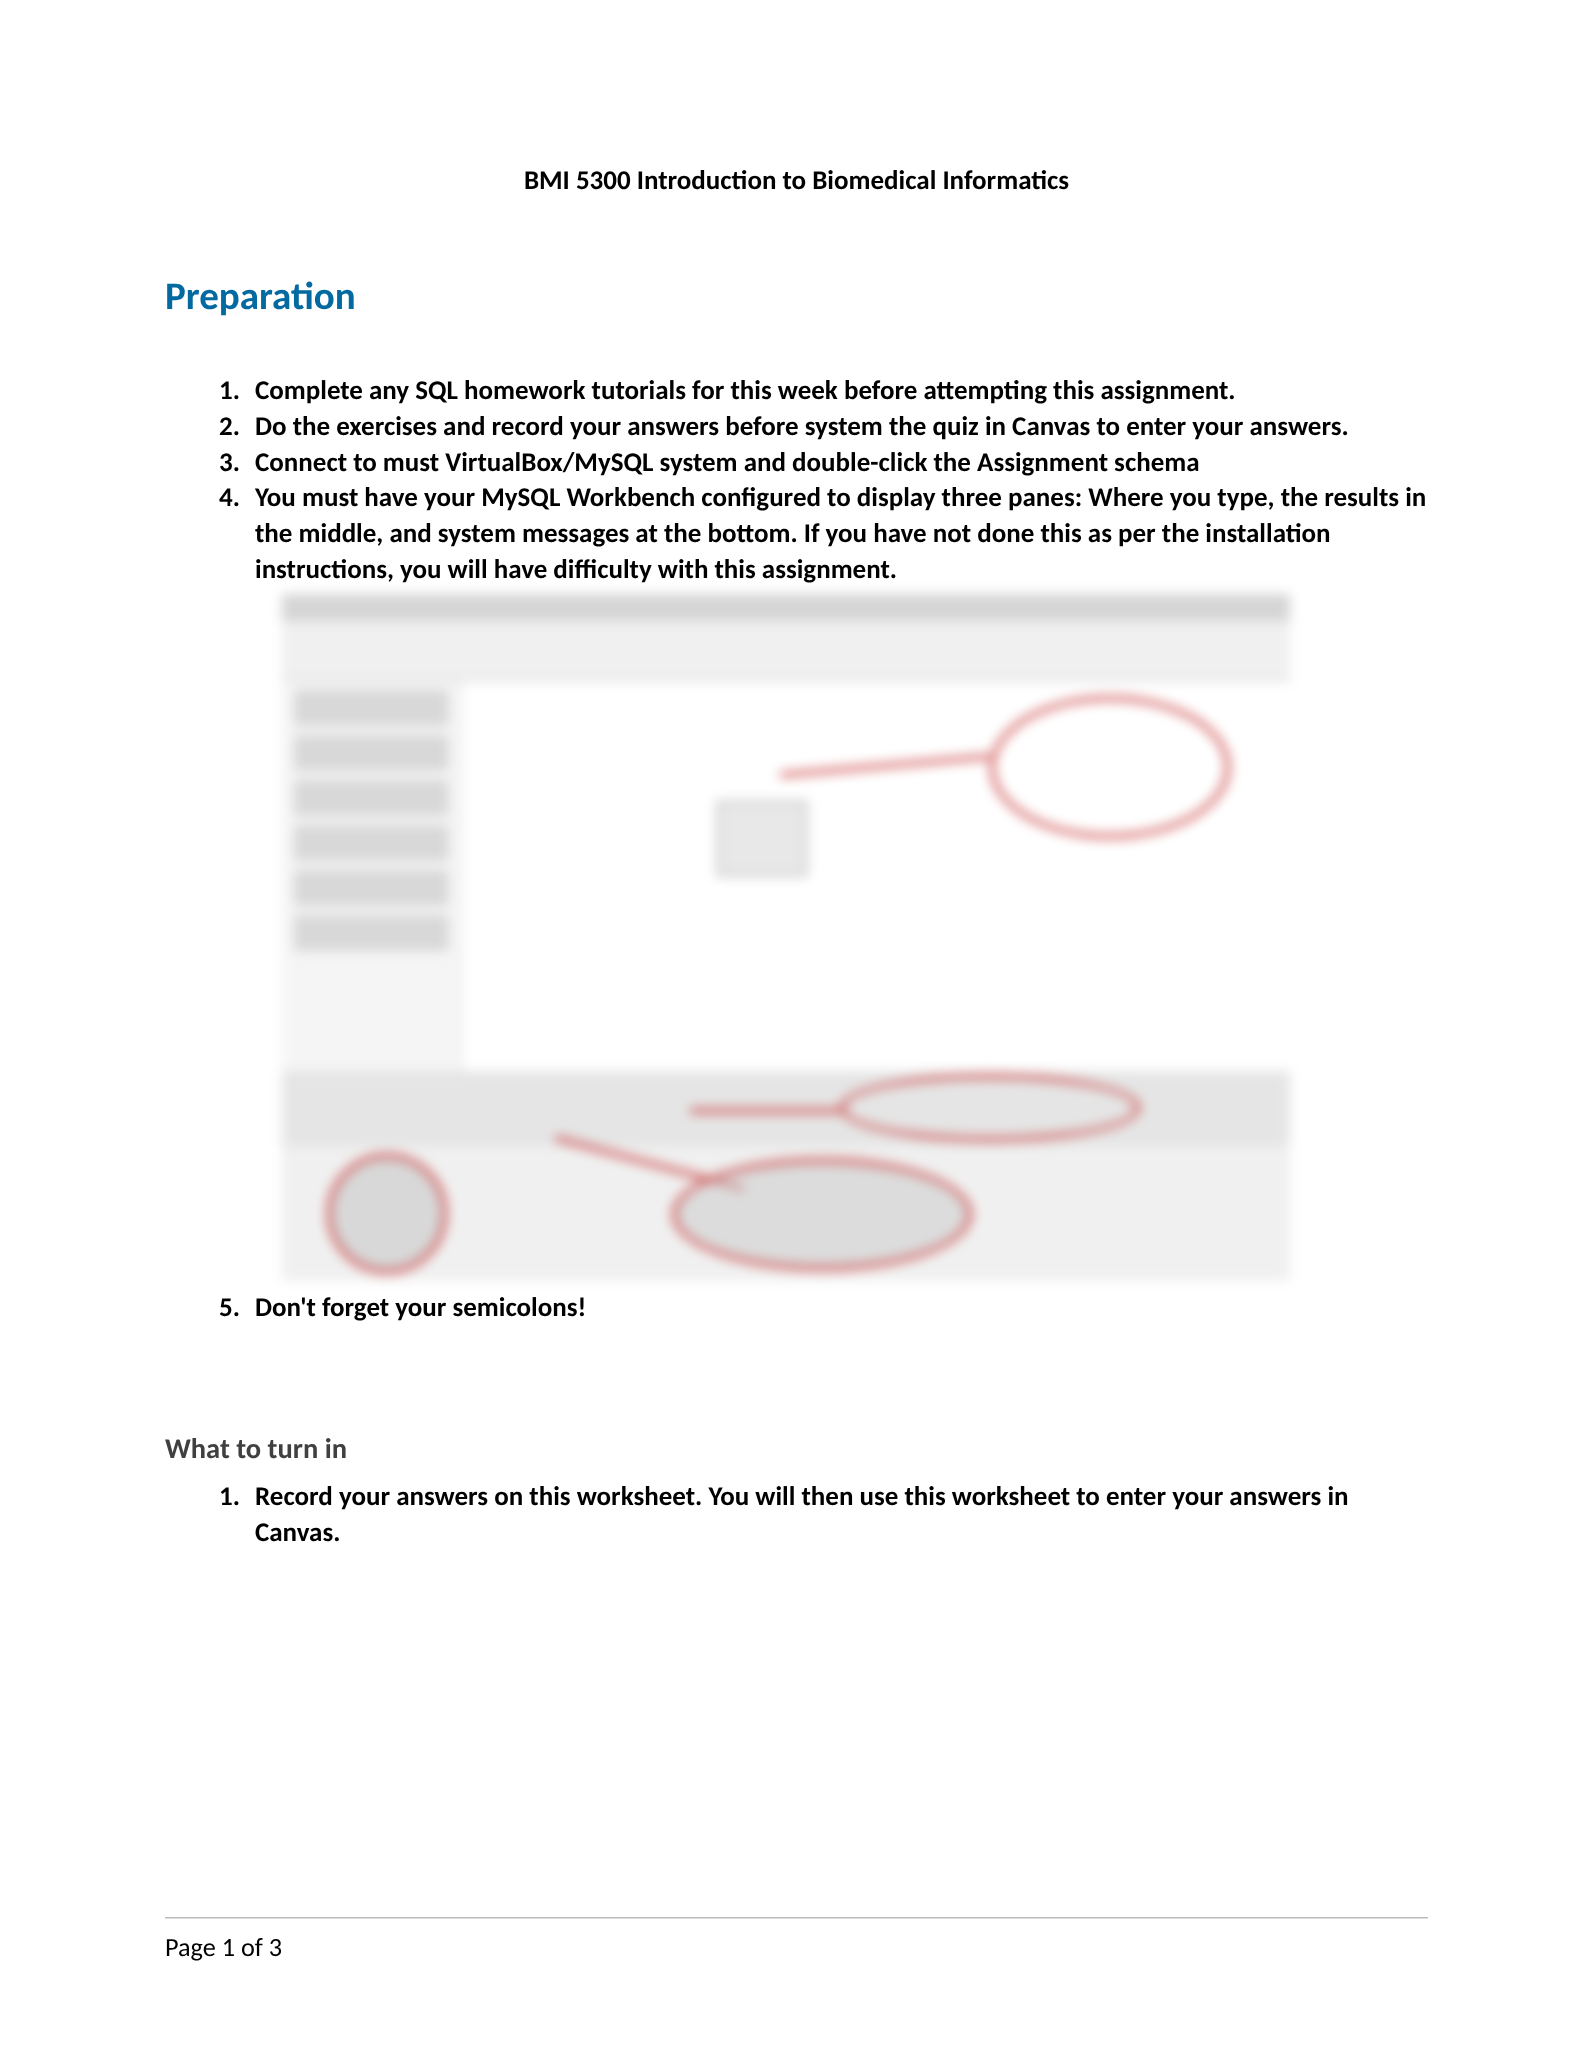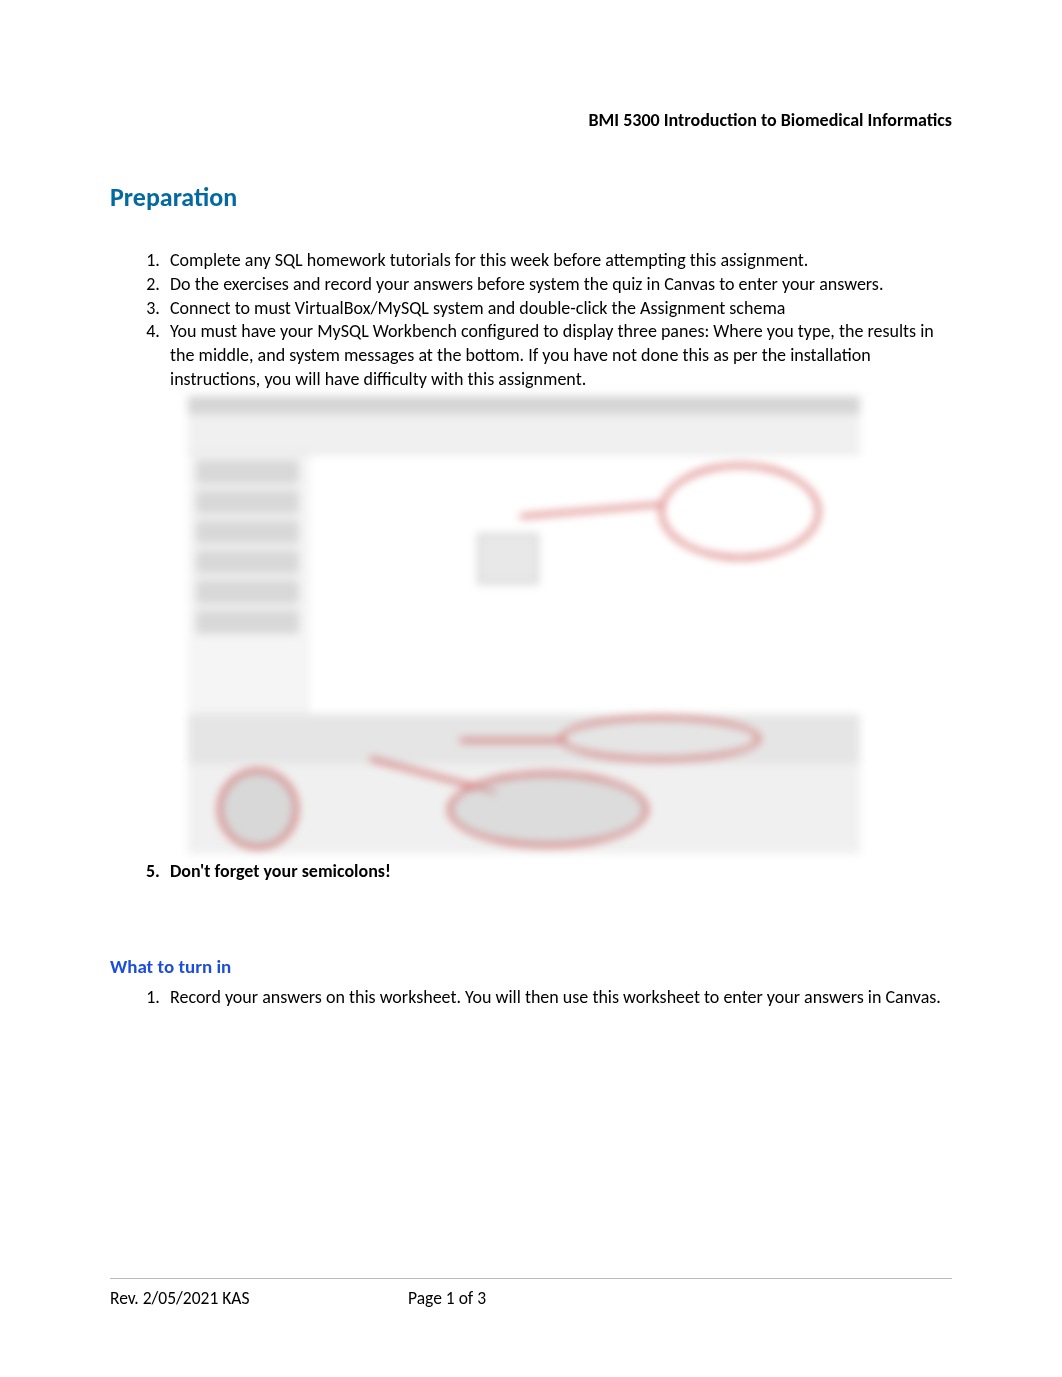--- a/index.html
+++ b/index.html
@@ -10,50 +10,51 @@
     body {
       font-family: 'Segoe UI', Calibri, Arial, sans-serif;
       background: #ffffff;
       width: 1062px;
       height: 1377px;
       padding: 108px 110px 60px 110px;
       position: relative;
       color: #000000;
     }
     .header {
-      text-align: right;
+      text-align: center;
       margin-bottom: 48px;
     }
     .header-line {
       font-size: 18px;
       font-weight: bold;
       line-height: 1.4;
     }
     .section-title {
       font-size: 26px;
       font-weight: bold;
       color: #0369a1;
       margin-bottom: 36px;
     }
     .subsection-title {
       font-size: 19px;
       font-weight: bold;
-      color: #1d4ed8;
+      color: #404040;
       margin-top: 72px;
       margin-bottom: 8px;
     }
     ol {
       list-style-position: outside;
       padding-left: 54px;
     }
     ol li {
       font-size: 18px;
       line-height: 1.32;
       padding-left: 6px;
       margin-bottom: 0;
+      font-weight: bold;
     }
     .bold {
       font-weight: bold;
     }
     .screenshot-placeholder {
       margin-left: 78px;
       margin-top: 4px;
       margin-bottom: 6px;
       width: 672px;
       height: 458px;
@@ -253,15 +254,14 @@
   <li class="bold">Don't forget your semicolons!</li>
 </ol>
 
 <div class="subsection-title">What to turn in</div>
 
 <ol>
   <li>Record your answers on this worksheet. You will then use this worksheet to enter your answers in Canvas.</li>
 </ol>
 
 <div class="footer">
-  <div class="footer-left">Rev. 2/05/2021 KAS</div>
   <div class="footer-center">Page 1 of 3</div>
 </div>
 
 </body></html>

